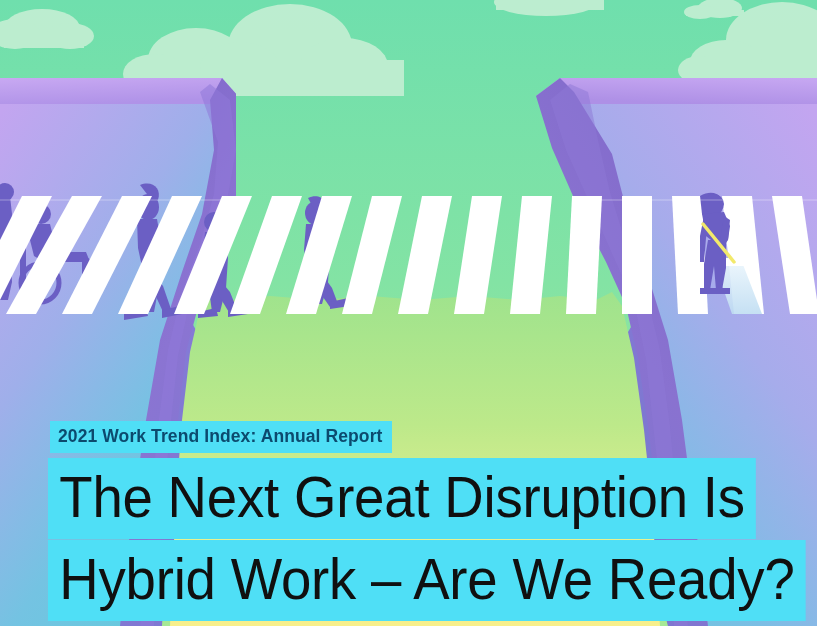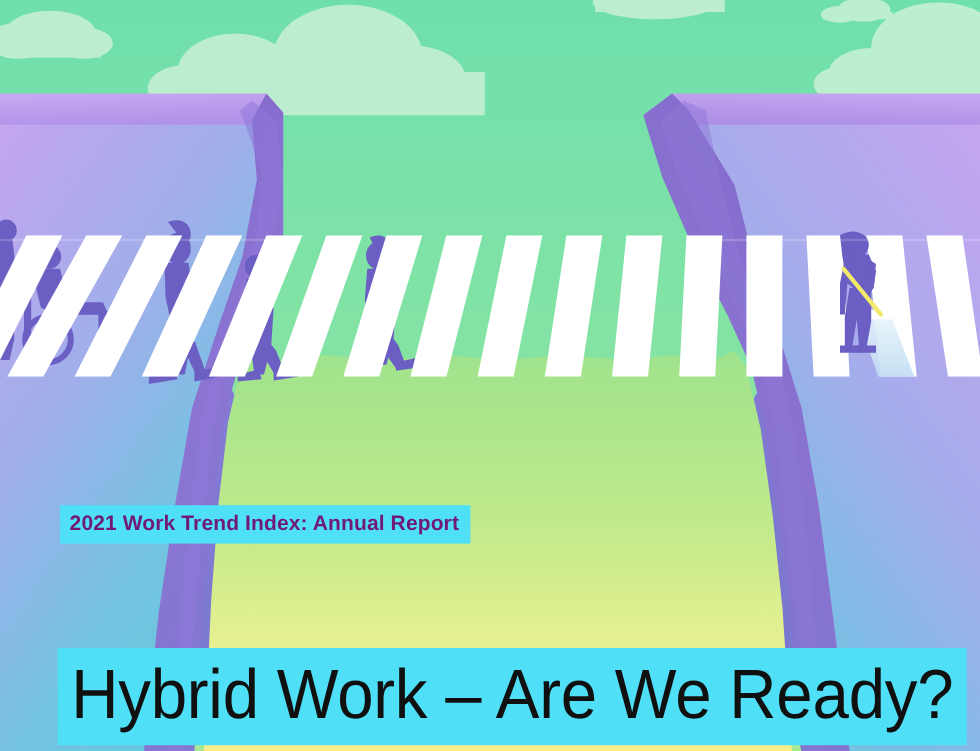--- a/index.html
+++ b/index.html
@@ -28,21 +28,21 @@
     pointer-events: none;
   }
   .kicker-wrap {
     position: absolute;
     left: 50px;
     top: 421px;
   }
   .kicker {
     display: inline-block;
     background: #4FDFF6;
-    color: #701a75;
+    color: #0c4a6e;
     font-size: 17.5px;
     font-weight: bold;
     letter-spacing: 0.1px;
     line-height: 1;
     padding: 7px 9px 7px 8px;
     white-space: nowrap;
   }
   .title-line {
     position: absolute;
     left: 48px;
@@ -322,18 +322,21 @@
     <g opacity="0.18">
       <rect x="0" y="199" width="236" height="2" fill="#ffffff"></rect>
       <rect x="600" y="199" width="217" height="2" fill="#ffffff"></rect>
     </g>
   </svg>
 
   <div id="text-layer">
     <div class="kicker-wrap">
       <span class="kicker">2021 Work Trend Index: Annual Report</span>
     </div>
+    <div class="title-line l1">
+      <span class="title-text">The Next Great Disruption Is</span>
+    </div>
     <div class="title-line l2">
       <span class="title-text">Hybrid Work – Are We Ready?</span>
     </div>
   </div>
 
 </div>
 
 </body></html>

